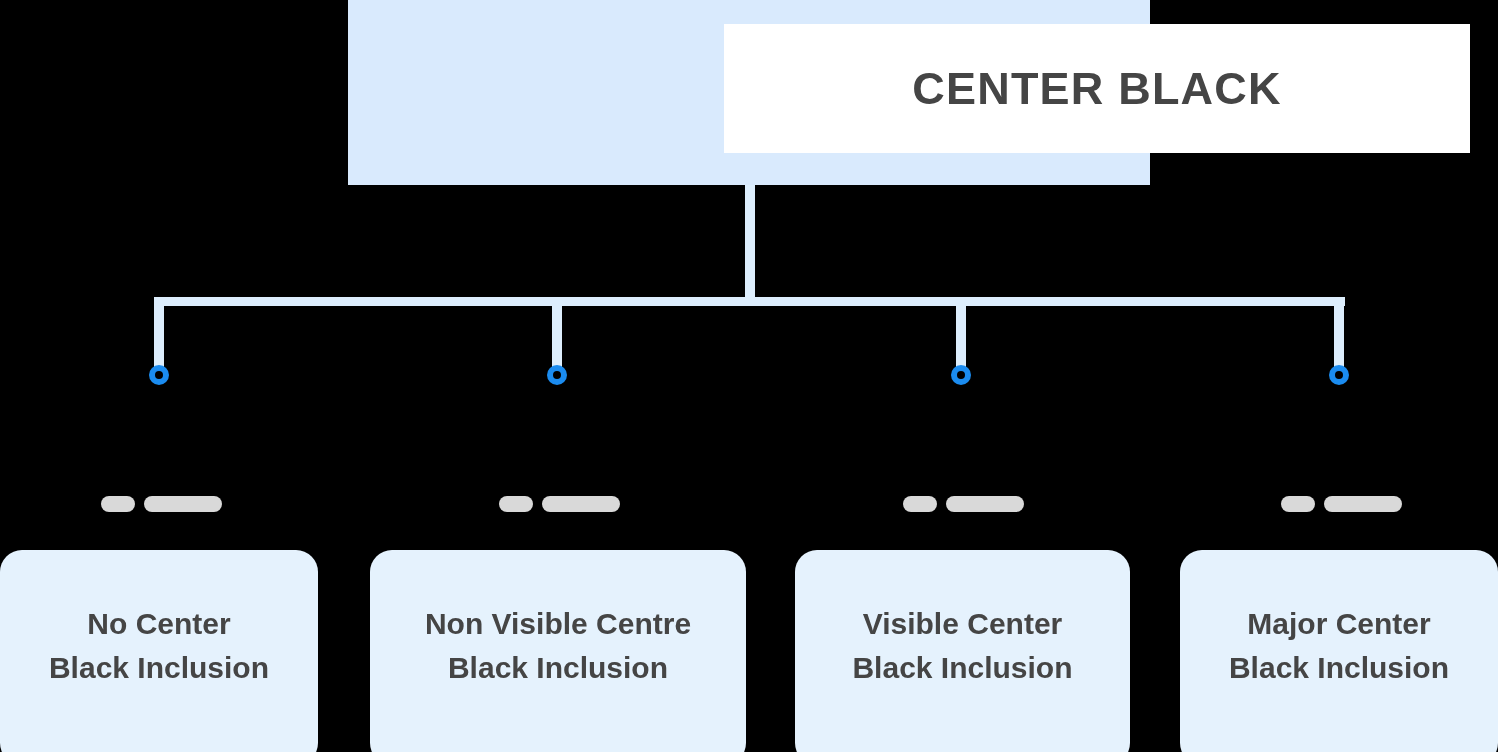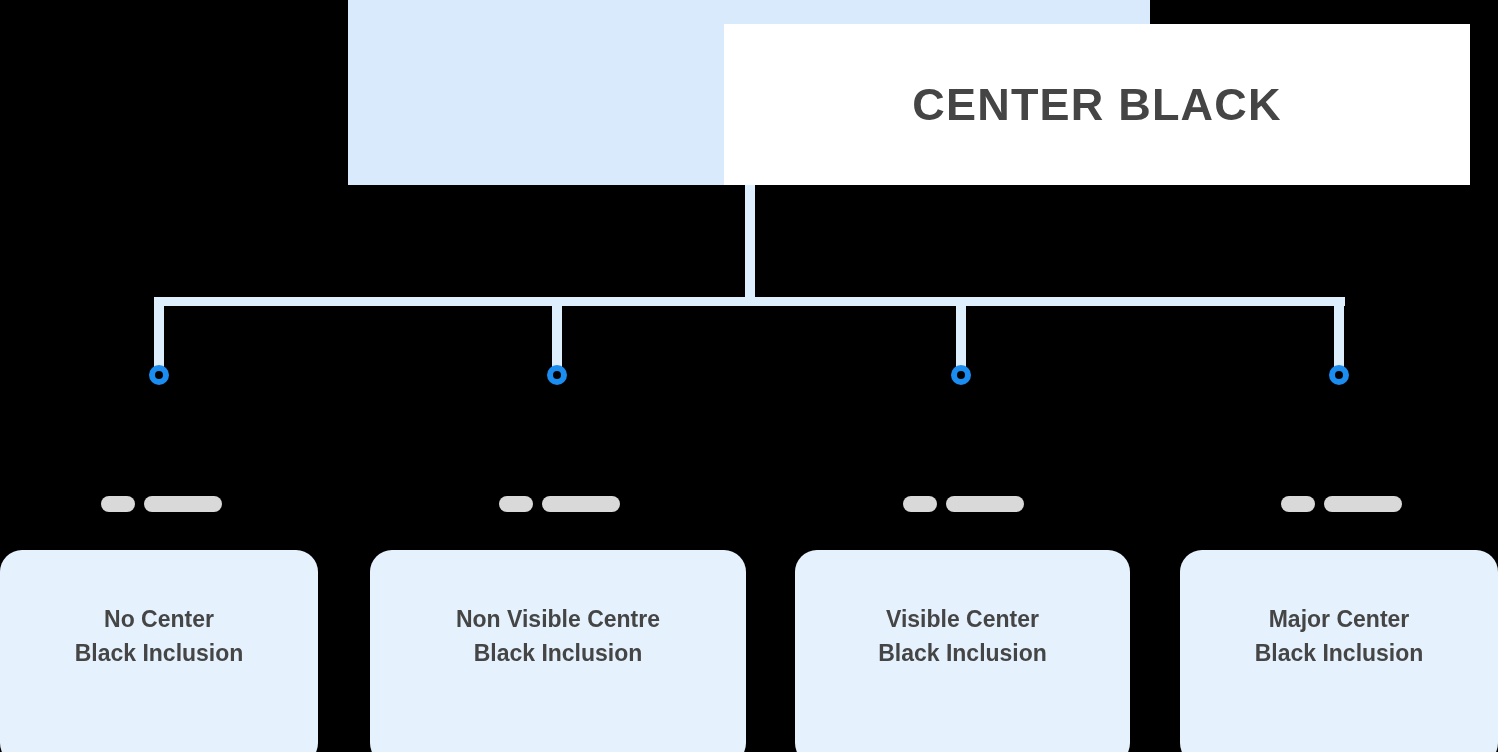--- a/index.html
+++ b/index.html
@@ -26,21 +26,21 @@
     width: 802px;
     height: 193px;
     background: #d9eafd;
     box-sizing: border-box;
   }
   .root-inner {
     position: absolute;
     left: 376px;
     top: 32px;
     width: 746px;
-    height: 161px;
+    height: 129px;
     background: #ffffff;
     display: flex;
     align-items: center;
     justify-content: center;
   }
   .root-title {
     color: #454545;
     font-size: 45px;
     font-weight: bold;
     letter-spacing: 1.2px;
@@ -135,21 +135,21 @@
     align-items: flex-start;
     justify-content: center;
     padding-top: 52px;
   }
   .card.c1 { left: 0px;    width: 318px; }
   .card.c2 { left: 370px;  width: 376px; }
   .card.c3 { left: 795px;  width: 335px; }
   .card.c4 { left: 1180px; width: 318px; }
   .card-label {
     color: #454545;
-    font-size: 23px;
+    font-size: 30px;
     font-weight: bold;
     line-height: 1.48;
     text-align: center;
     white-space: pre-line;
   }
 </style>
 </head>
 <body>
 
 <div id="stage">

